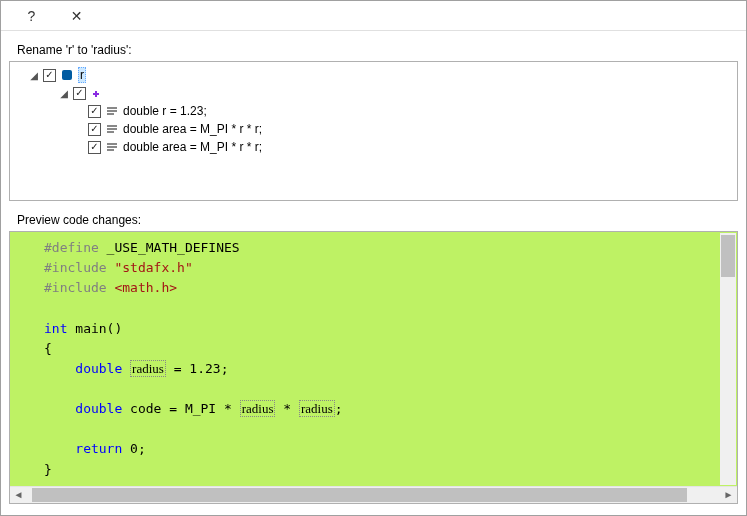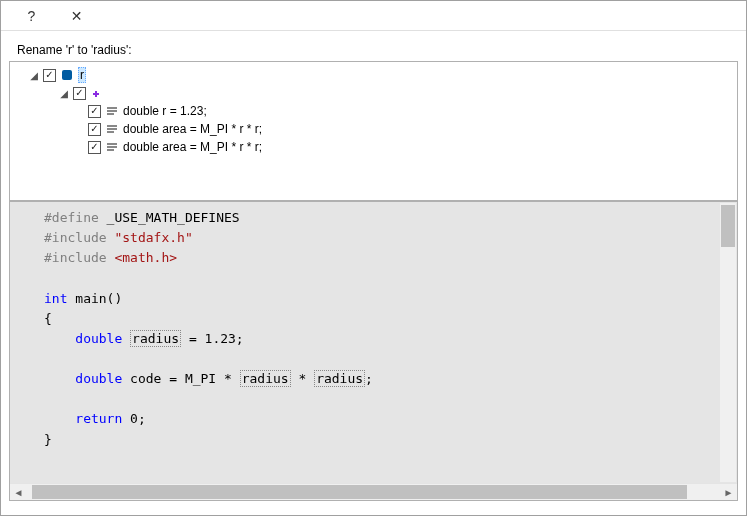--- a/index.html
+++ b/index.html
@@ -73,38 +73,38 @@
   .ico.purple svg { fill:#8a2be2; }
   .ico.gray svg { fill:#888; }
   .tree-row span.txt { color:#000; }
   .selected span.txt { background:#cce8ff; border:1px dotted #66aaff; padding:0 1px;}
   .preview-box {
     border: 1px solid #b0b0b0;
     flex:1;
     margin-bottom:6px;
     overflow:hidden;
     position:relative;
-    background:#e5e5e5;
+    background:#bef264;
     display:flex;
     flex-direction:column;
   }
   .code {
     font-family: Consolas, monospace;
     font-size: 13px;
     padding: 6px 6px 6px 34px;
     flex:1;
     white-space: pre;
     line-height: 1.55;
     color:#000;
     overflow:hidden;
   }
   .kw { color:#0000ff; }
   .pp { color:#808080; }
   .str { color:#a31515; }
-  .hl { border:1px dotted #888; padding:0 1px; }
+  .hl { border:1px dotted #888; padding:0 1px;font-family:Liberation Serif, serif; }
   .vscroll {
     position:absolute; right:1px; top:1px; bottom:18px; width:16px;
     background:#f0f0f0;
   }
   .vscroll .thumb {
     position:absolute; left:1px; right:1px; top:2px; height:42px;
     background:#c0c0c0;
   }
   .hscroll {
     height:17px; background:#f0f0f0;
@@ -182,20 +182,21 @@
           <svg width="14" height="14" viewBox="0 0 14 14">
             <rect x="2" y="3" width="10" height="2"></rect>
             <rect x="2" y="6" width="10" height="2"></rect>
             <rect x="2" y="9" width="7" height="2"></rect>
           </svg>
         </span>
       <span class="txt">double area = M_PI * r * r;</span>
     </div>
   </div>
 
+  <div class="section-label" style="margin-top:12px;">Preview code changes:</div>
 
   <div class="preview-box">
     <div class="code"><span class="pp">#define</span><span> _USE_MATH_DEFINES</span>
 <span class="pp">#include</span><span class="str"> "stdafx.h"</span>
 <span class="pp">#include</span><span class="str"> &lt;math.h&gt;</span>
 
 <span class="kw">int</span><span> main()</span>
 {
     <span class="kw">double</span> <span class="hl">radius</span><span> = 1.23;</span>
 

